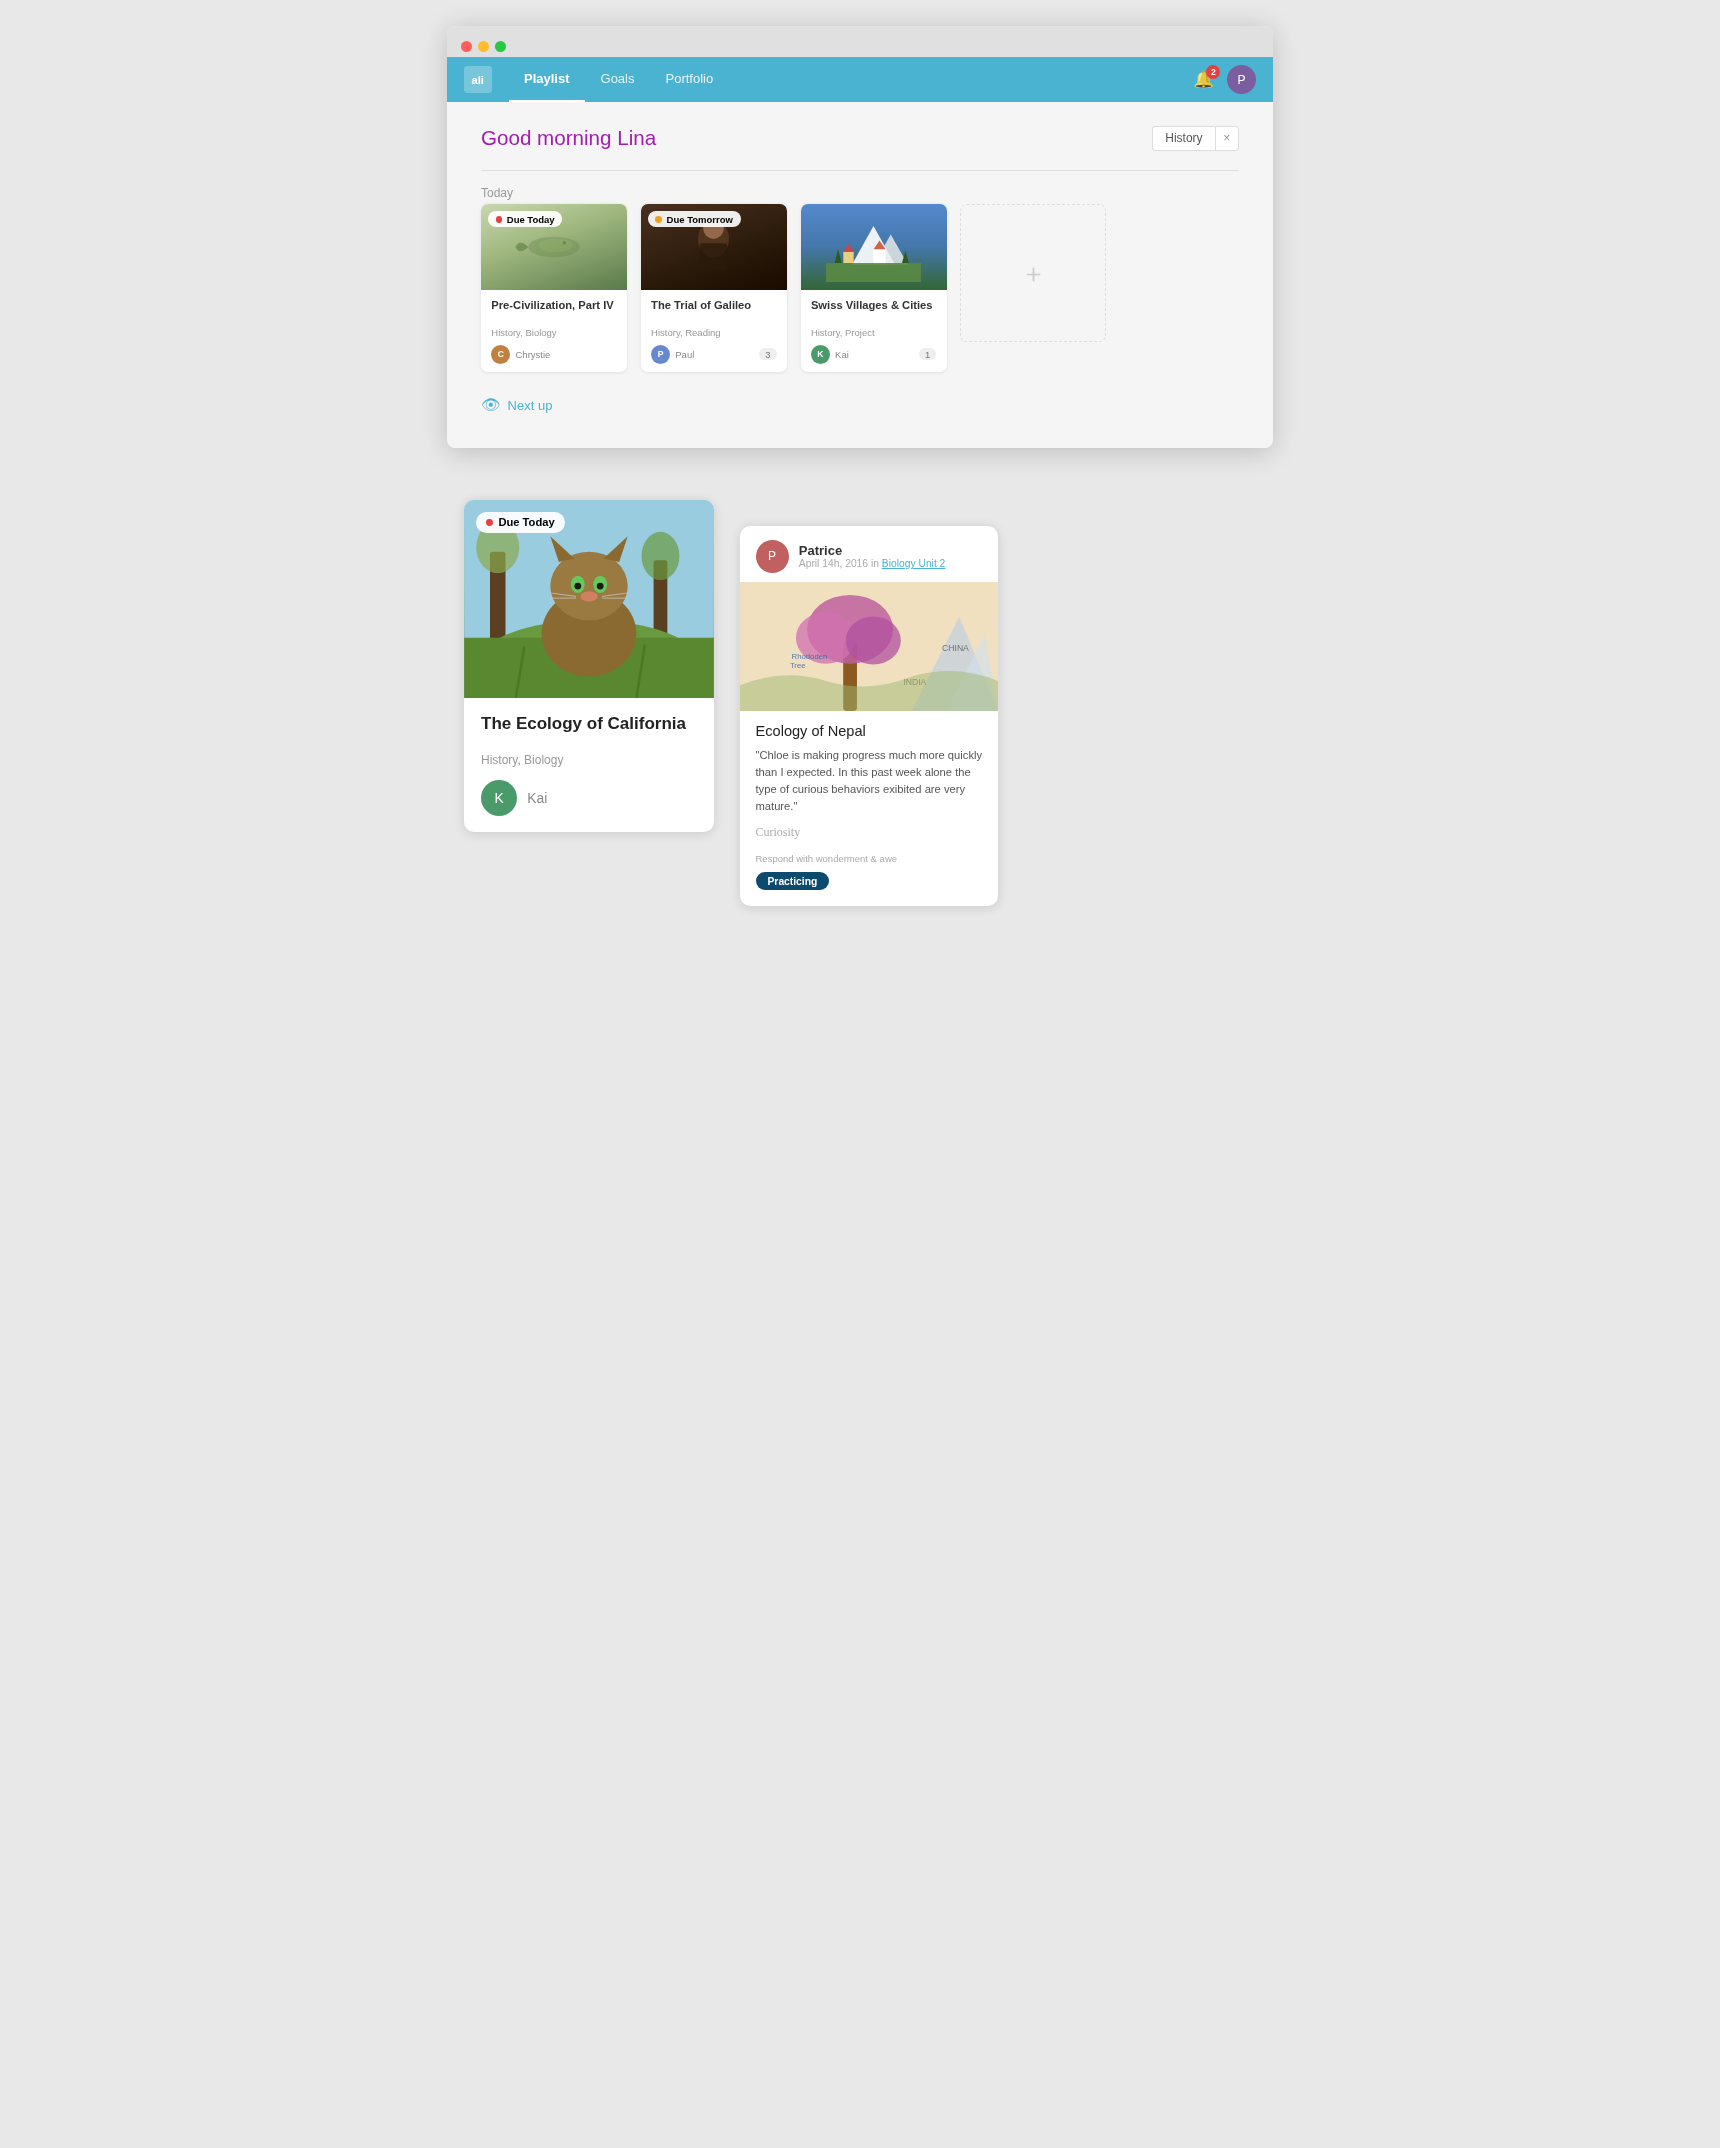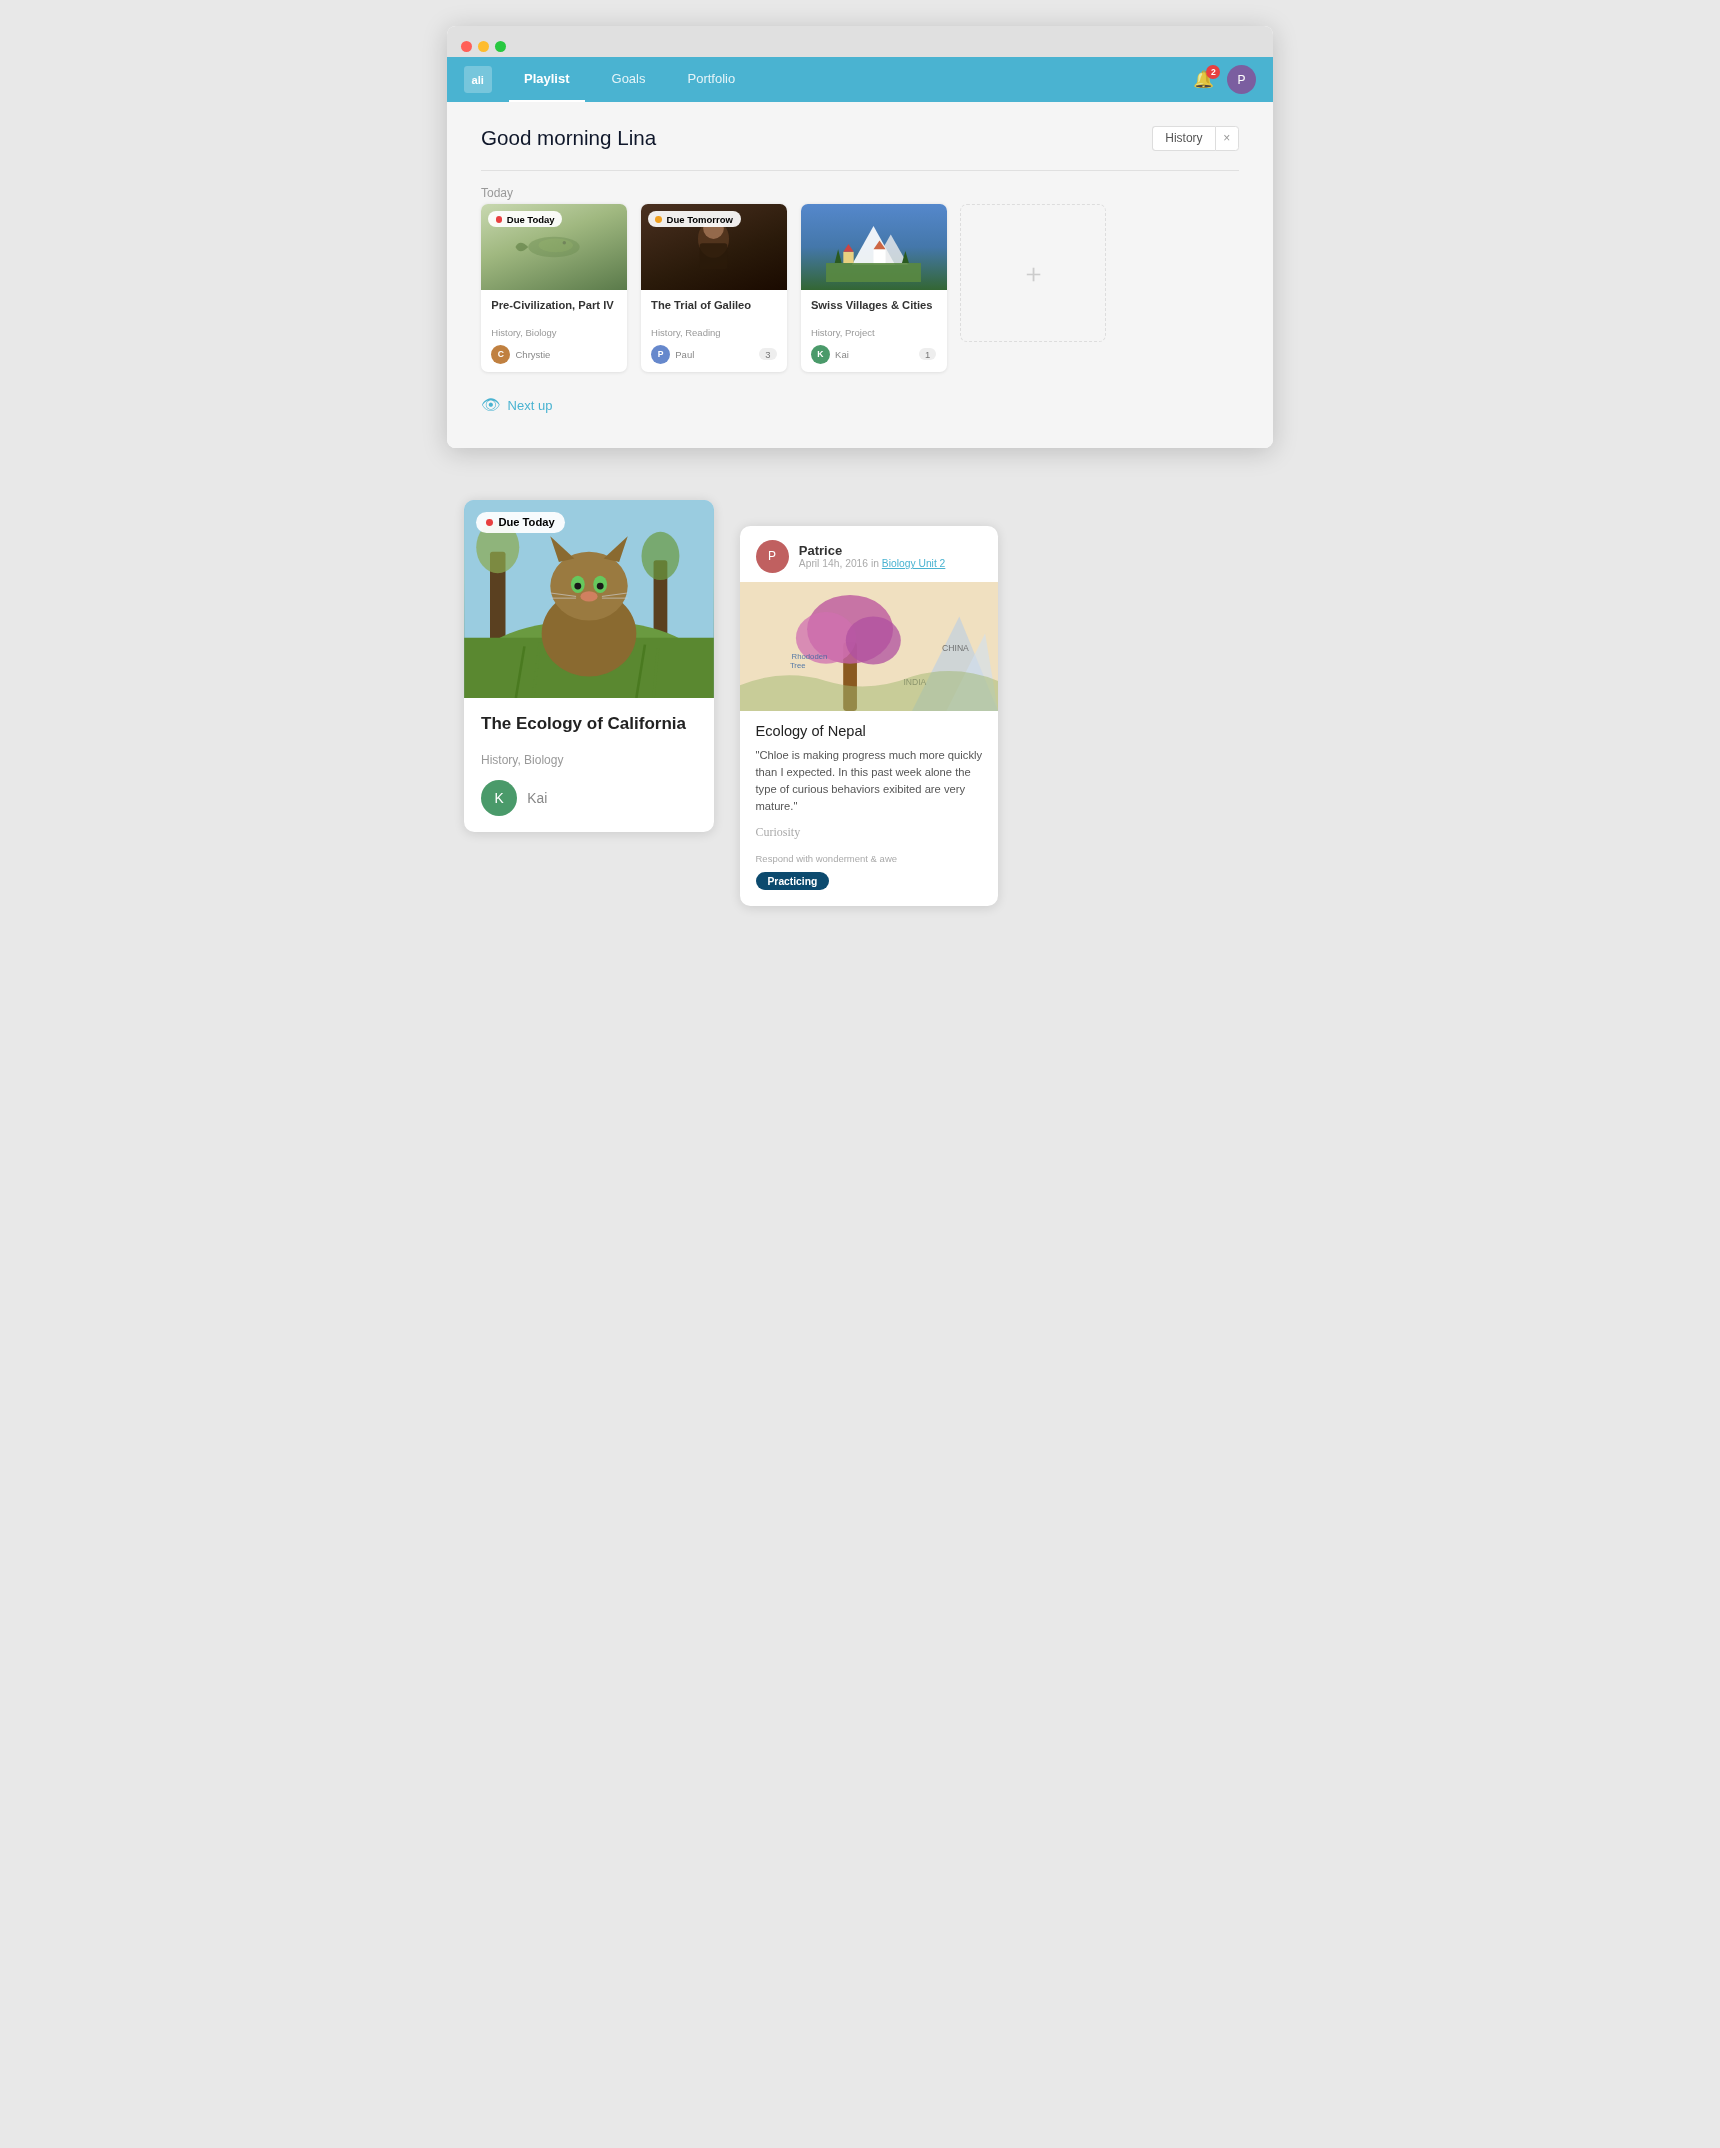--- a/index.html
+++ b/index.html
@@ -41,21 +41,21 @@
       height: 45px;
     }
     .navbar-logo {
       background: rgba(255,255,255,0.25);
       border-radius: 3.4px;
       width: 27.5px; height: 27.5px;
       display: flex; align-items: center; justify-content: center;
       color: #fff; font-weight: bold; font-size: 11.2px;
       margin-right: 17px;
     }
-    .navbar-tabs { display: flex; gap: 11px; }
+    .navbar-tabs { display: flex; gap: 0; }
     .nav-tab {
       color: rgba(255,255,255,0.85);
       font-size: 13px;
       padding: 0 15.5px;
       height: 45px;
       display: flex; align-items: center;
       cursor: pointer;
       border-bottom: 2.6px solid transparent;
       text-decoration: none;
     }
@@ -104,21 +104,21 @@
     }
 
     .greeting-row {
       display: flex;
       align-items: center;
       justify-content: space-between;
       margin-bottom: 19px;
     }
     .greeting {
       font-size: 20.6px;
-      color: #0f172a;
+      color: #a21caf;
       font-weight: 300;
     }
     .history-btn {
       display: flex; align-items: center; gap: 0;
     }
     .history-btn-label {
       background: #fff;
       border: 0.9px solid #ddd;
       border-right: none;
       border-radius: 3.4px 0 0 3.4px;

